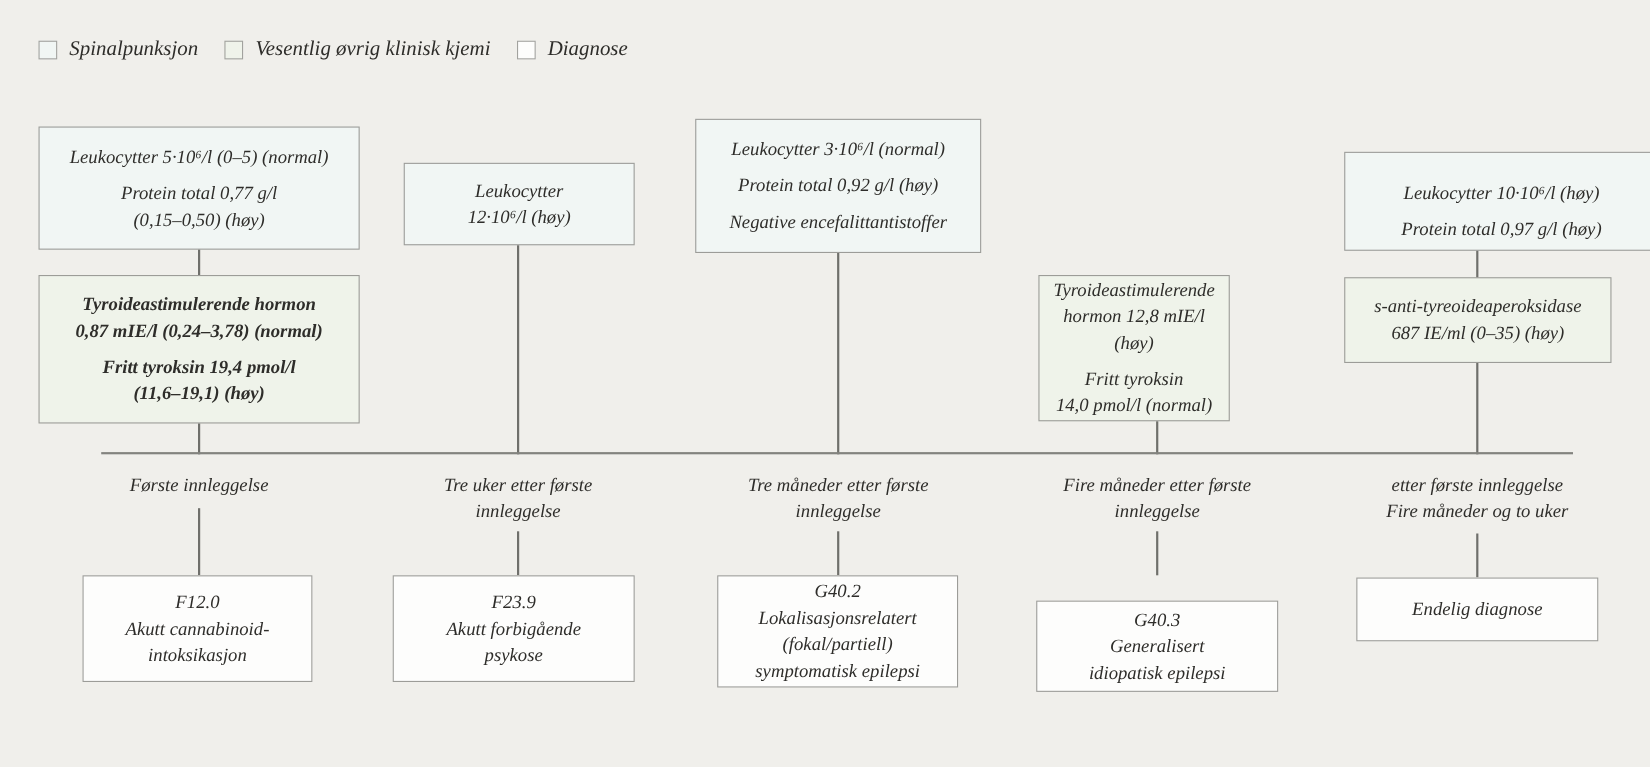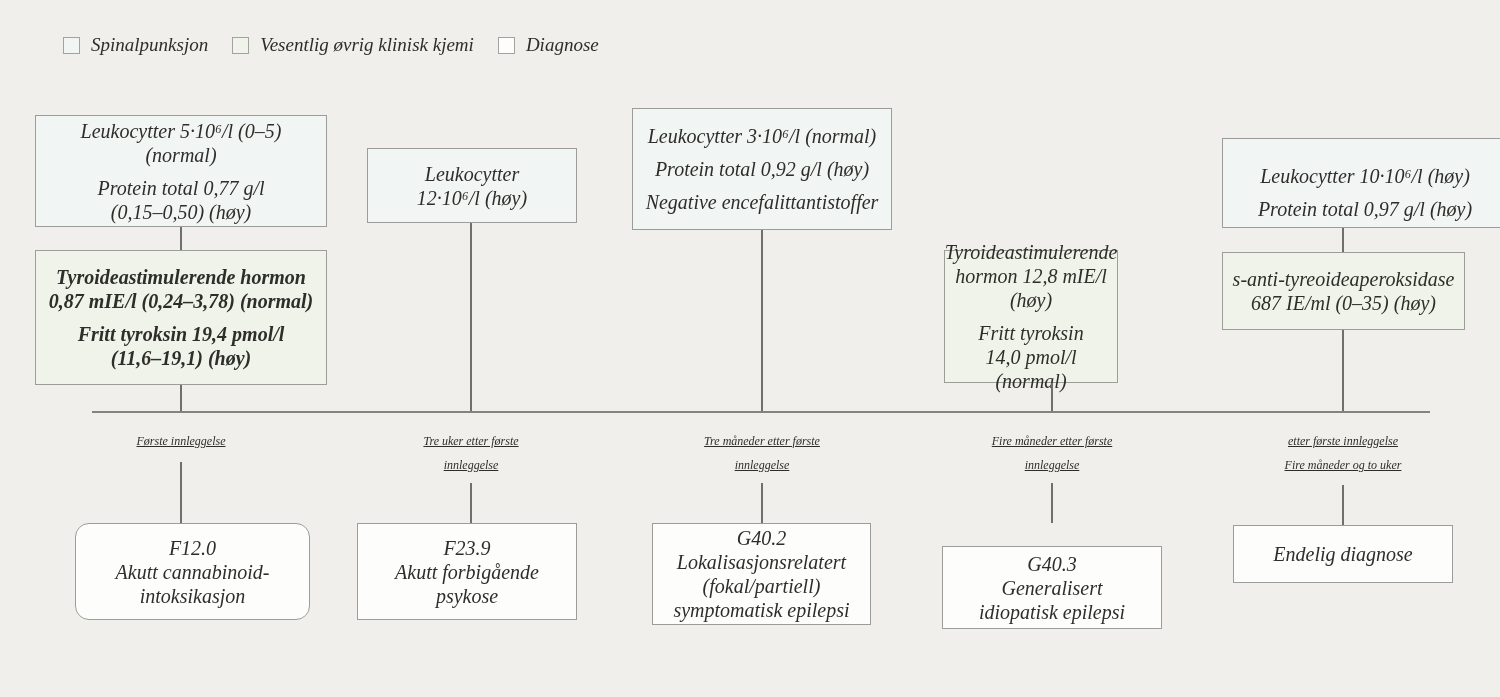--- a/index.html
+++ b/index.html
@@ -2,35 +2,35 @@
 <html><head>
 <meta charset="utf-8">
 <style>
   html,body{margin:0;padding:0;background:#f0efeb;}
   .stage{
     position:relative;width:1500px;height:697px;background:#f0efeb;
     font-family:"Liberation Serif","DejaVu Serif",serif;
     font-style:italic;color:#2e2d2a;overflow:hidden;
   }
   
-  .legend{position:absolute;left:35px;top:34px;display:flex;gap:24px;align-items:center;font-size:19px;margin-left:28px;}
+  .legend{position:absolute;left:35px;top:34px;display:flex;gap:24px;align-items:center;font-size:19px;}
   .legend-item{display:flex;align-items:center;gap:11px;}
   .swatch{width:17px;height:17px;border:1px solid #a2a29e;box-sizing:border-box;}
   
   .box{
     position:absolute;border:1px solid #9c9c98;box-sizing:border-box;
     display:flex;flex-direction:column;justify-content:center;align-items:center;
-    text-align:center;font-size:20px;line-height:24px;padding:6px 8px;
+    text-align:center;font-size:17px;line-height:24px;padding:6px 8px;
   }
   .para + .para{margin-top:9px;}
   
   .vline{position:absolute;width:1.5px;background:#6f6f6b;}
   .hline{position:absolute;height:2px;background:#83837f;}
   
-  .tlabel{position:absolute;width:260px;text-align:center;font-size:12px;line-height:24px;text-decoration:underline;}
+  .tlabel{position:absolute;width:260px;text-align:center;font-size:17px;line-height:24px;}
 </style>
 </head>
 <body>
 
 <div class="stage">
 
   <div class="legend">
     <div class="legend-item">
       <span class="swatch" style="background: rgb(241, 246, 244);"></span>
       <span>Spinalpunksjon</span>
@@ -139,21 +139,21 @@
       <div>etter første innleggelse</div>
       <div>Fire måneder og to uker</div>
     </div>
 
   <div class="vline" style="left:180px;top:462px;height:61px;"></div>
   <div class="vline" style="left:470px;top:483px;height:40px;"></div>
   <div class="vline" style="left:761px;top:483px;height:40px;"></div>
   <div class="vline" style="left:1051px;top:483px;height:40px;"></div>
   <div class="vline" style="left:1342px;top:485px;height:40px;"></div>
 
-  <div class="box" style="left: 75px; top: 523px; width: 235px; height: 97px; background: rgb(253, 253, 252); border-radius: 14px;">
+  <div class="box" style="left: 75px; top: 523px; width: 209px; height: 97px; background: rgb(253, 253, 252);">
     <div>
         <div>F12.0</div>
         <div>Akutt cannabinoid-</div>
         <div>intoksikasjon</div>
       </div>
   </div>
   <div class="box" style="left: 357px; top: 523px; width: 220px; height: 97px; background: rgb(253, 253, 252);">
     <div>
         <div>F23.9</div>
         <div>Akutt forbigående</div>

